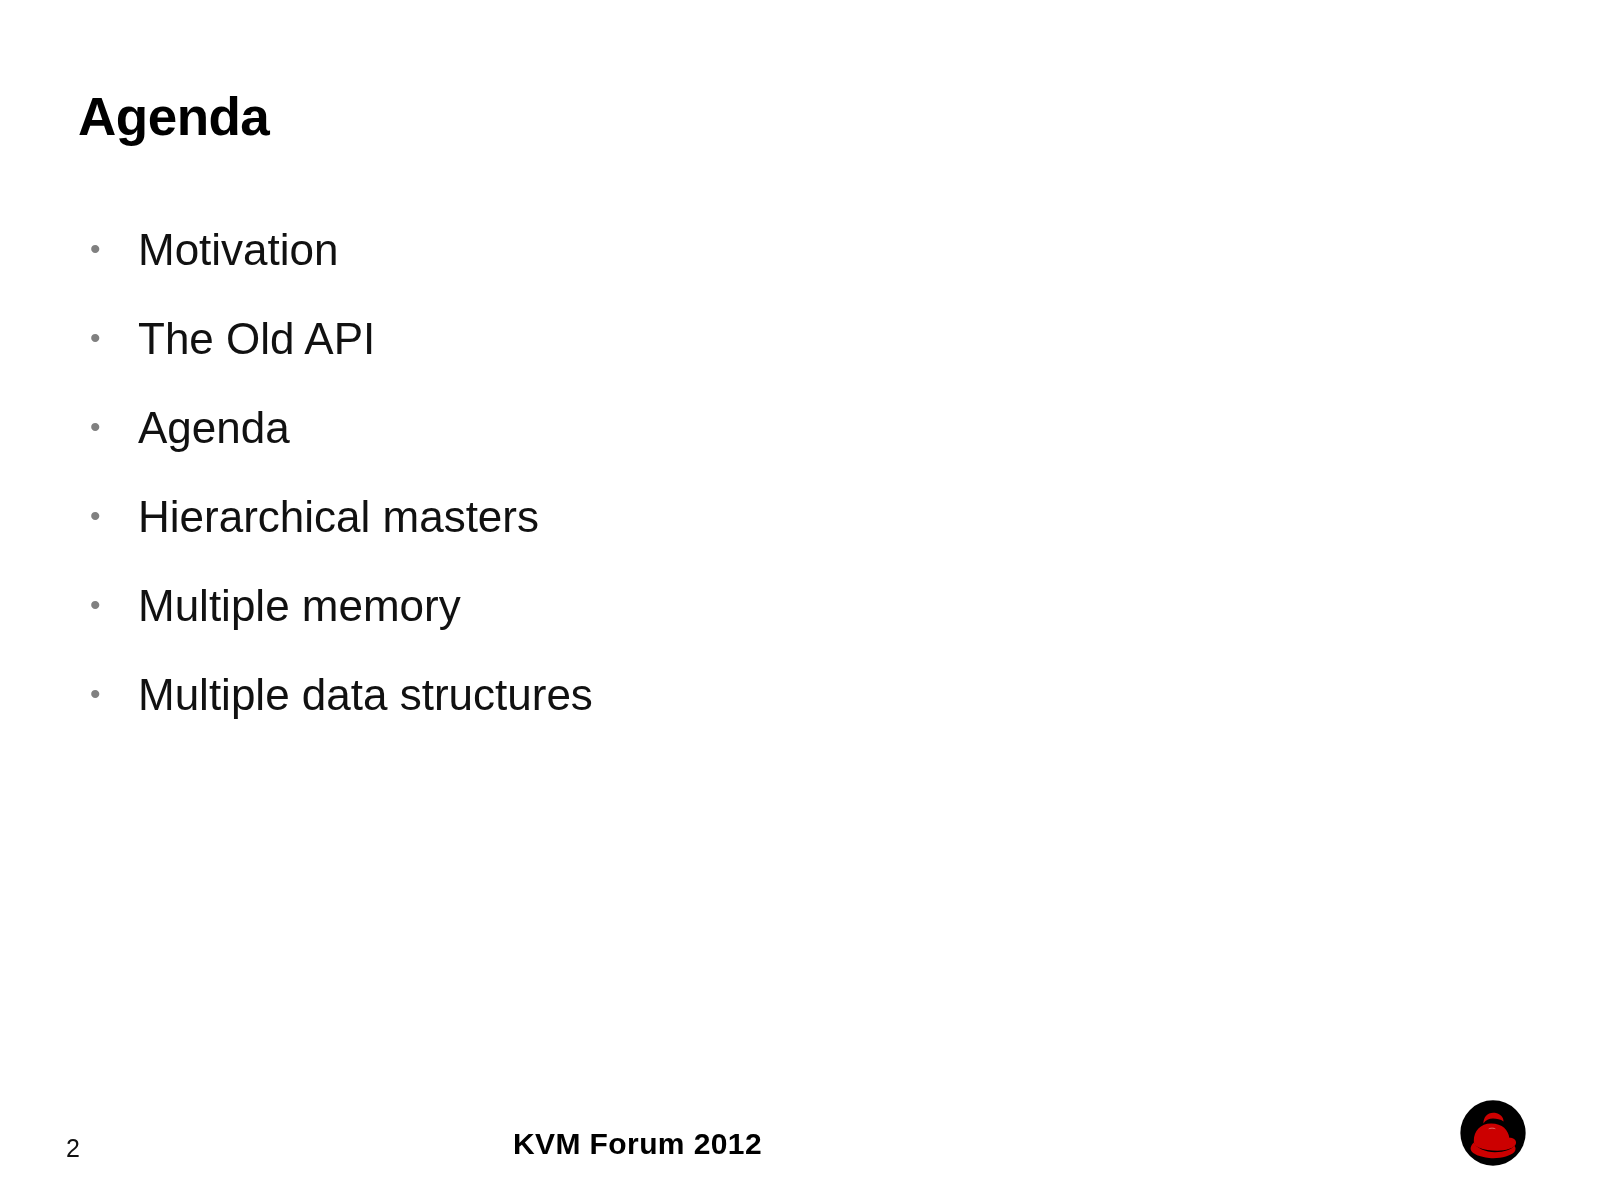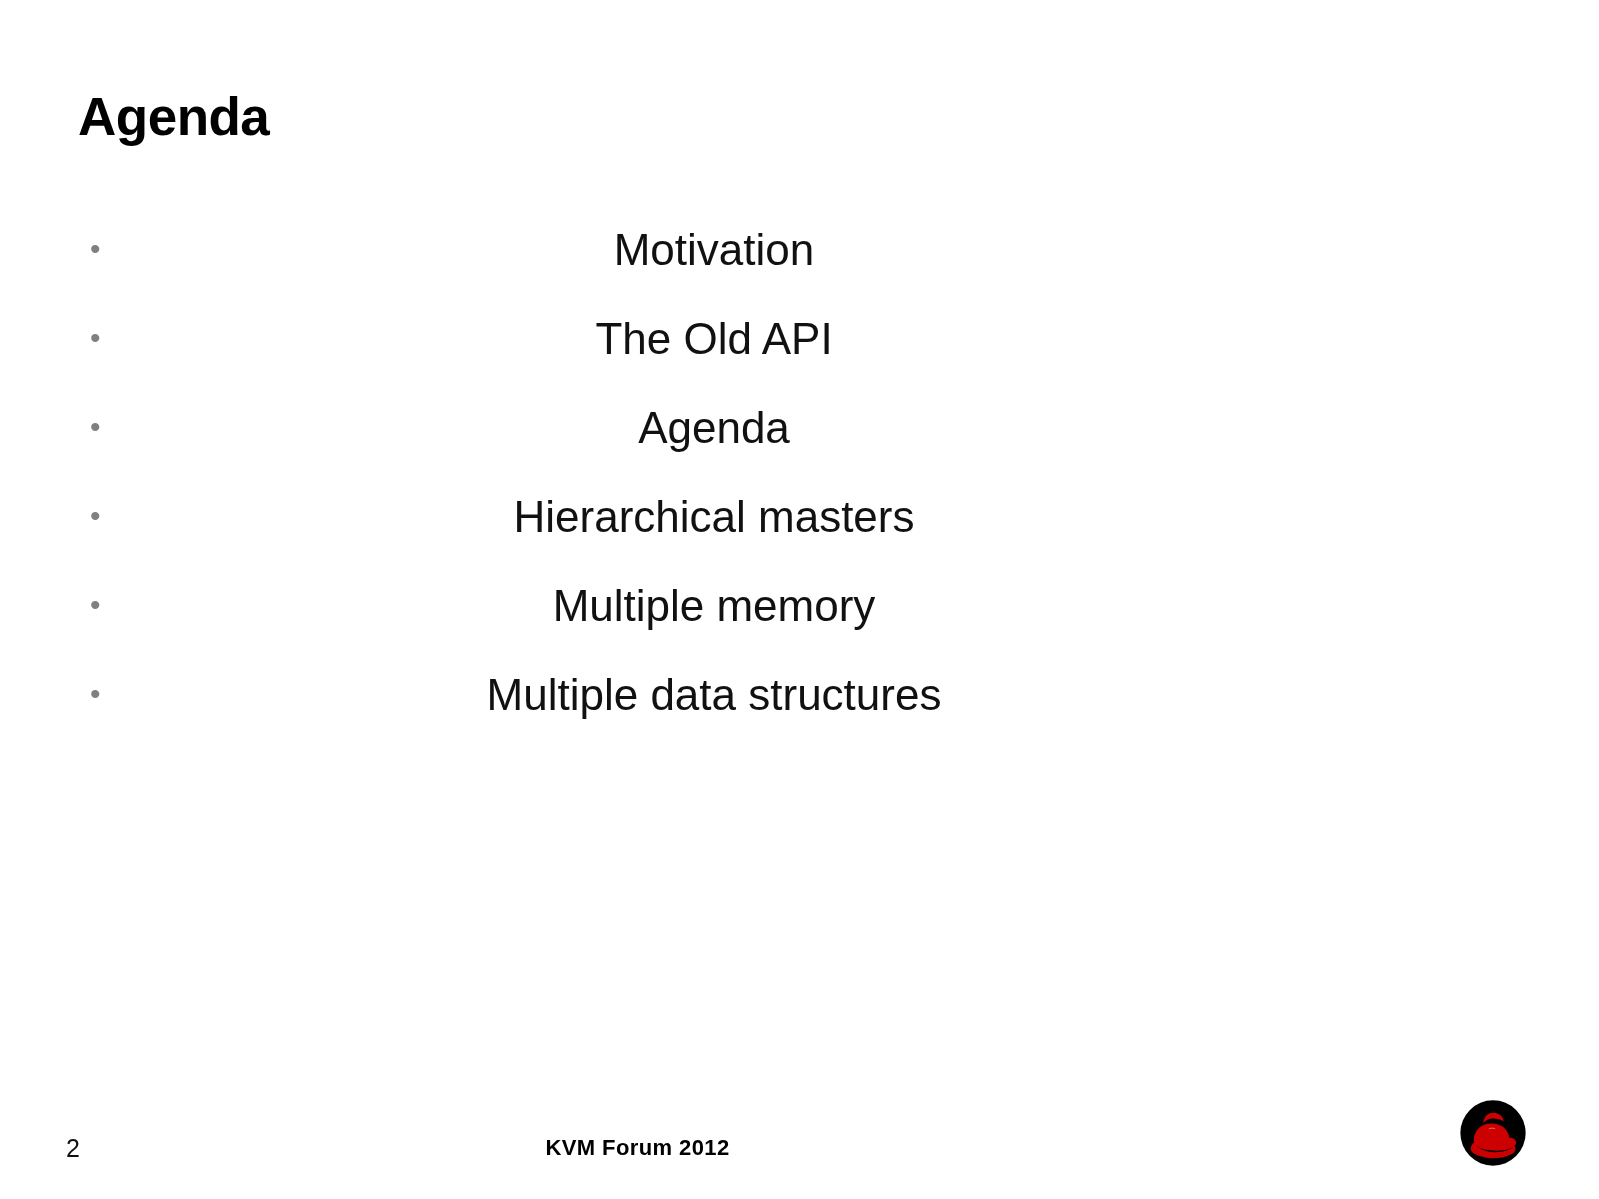--- a/index.html
+++ b/index.html
@@ -60,38 +60,37 @@
     color: #808080;
     font-size: 30px;
     line-height: 1;
     position: relative;
     top: -6px;
   }
 
   .bullet-text {
     flex: 1 1 auto;
     letter-spacing: 0px;
-    text-align: center;
   }
 
   .page-number {
     position: absolute;
     left: 66px;
     bottom: 36px;
     font-size: 25px;
     color: #111111;
   }
 
   .footer-center {
     position: absolute;
     left: 0;
     width: 1275px;
     bottom: 38px;
     text-align: center;
-    font-size: 22px;
+    font-size: 30px;
     font-weight: bold;
     color: #000000;
     letter-spacing: 0.4px;
   }
 
   .logo {
     position: absolute;
     right: 58px;
     bottom: 18px;
     width: 96px;

